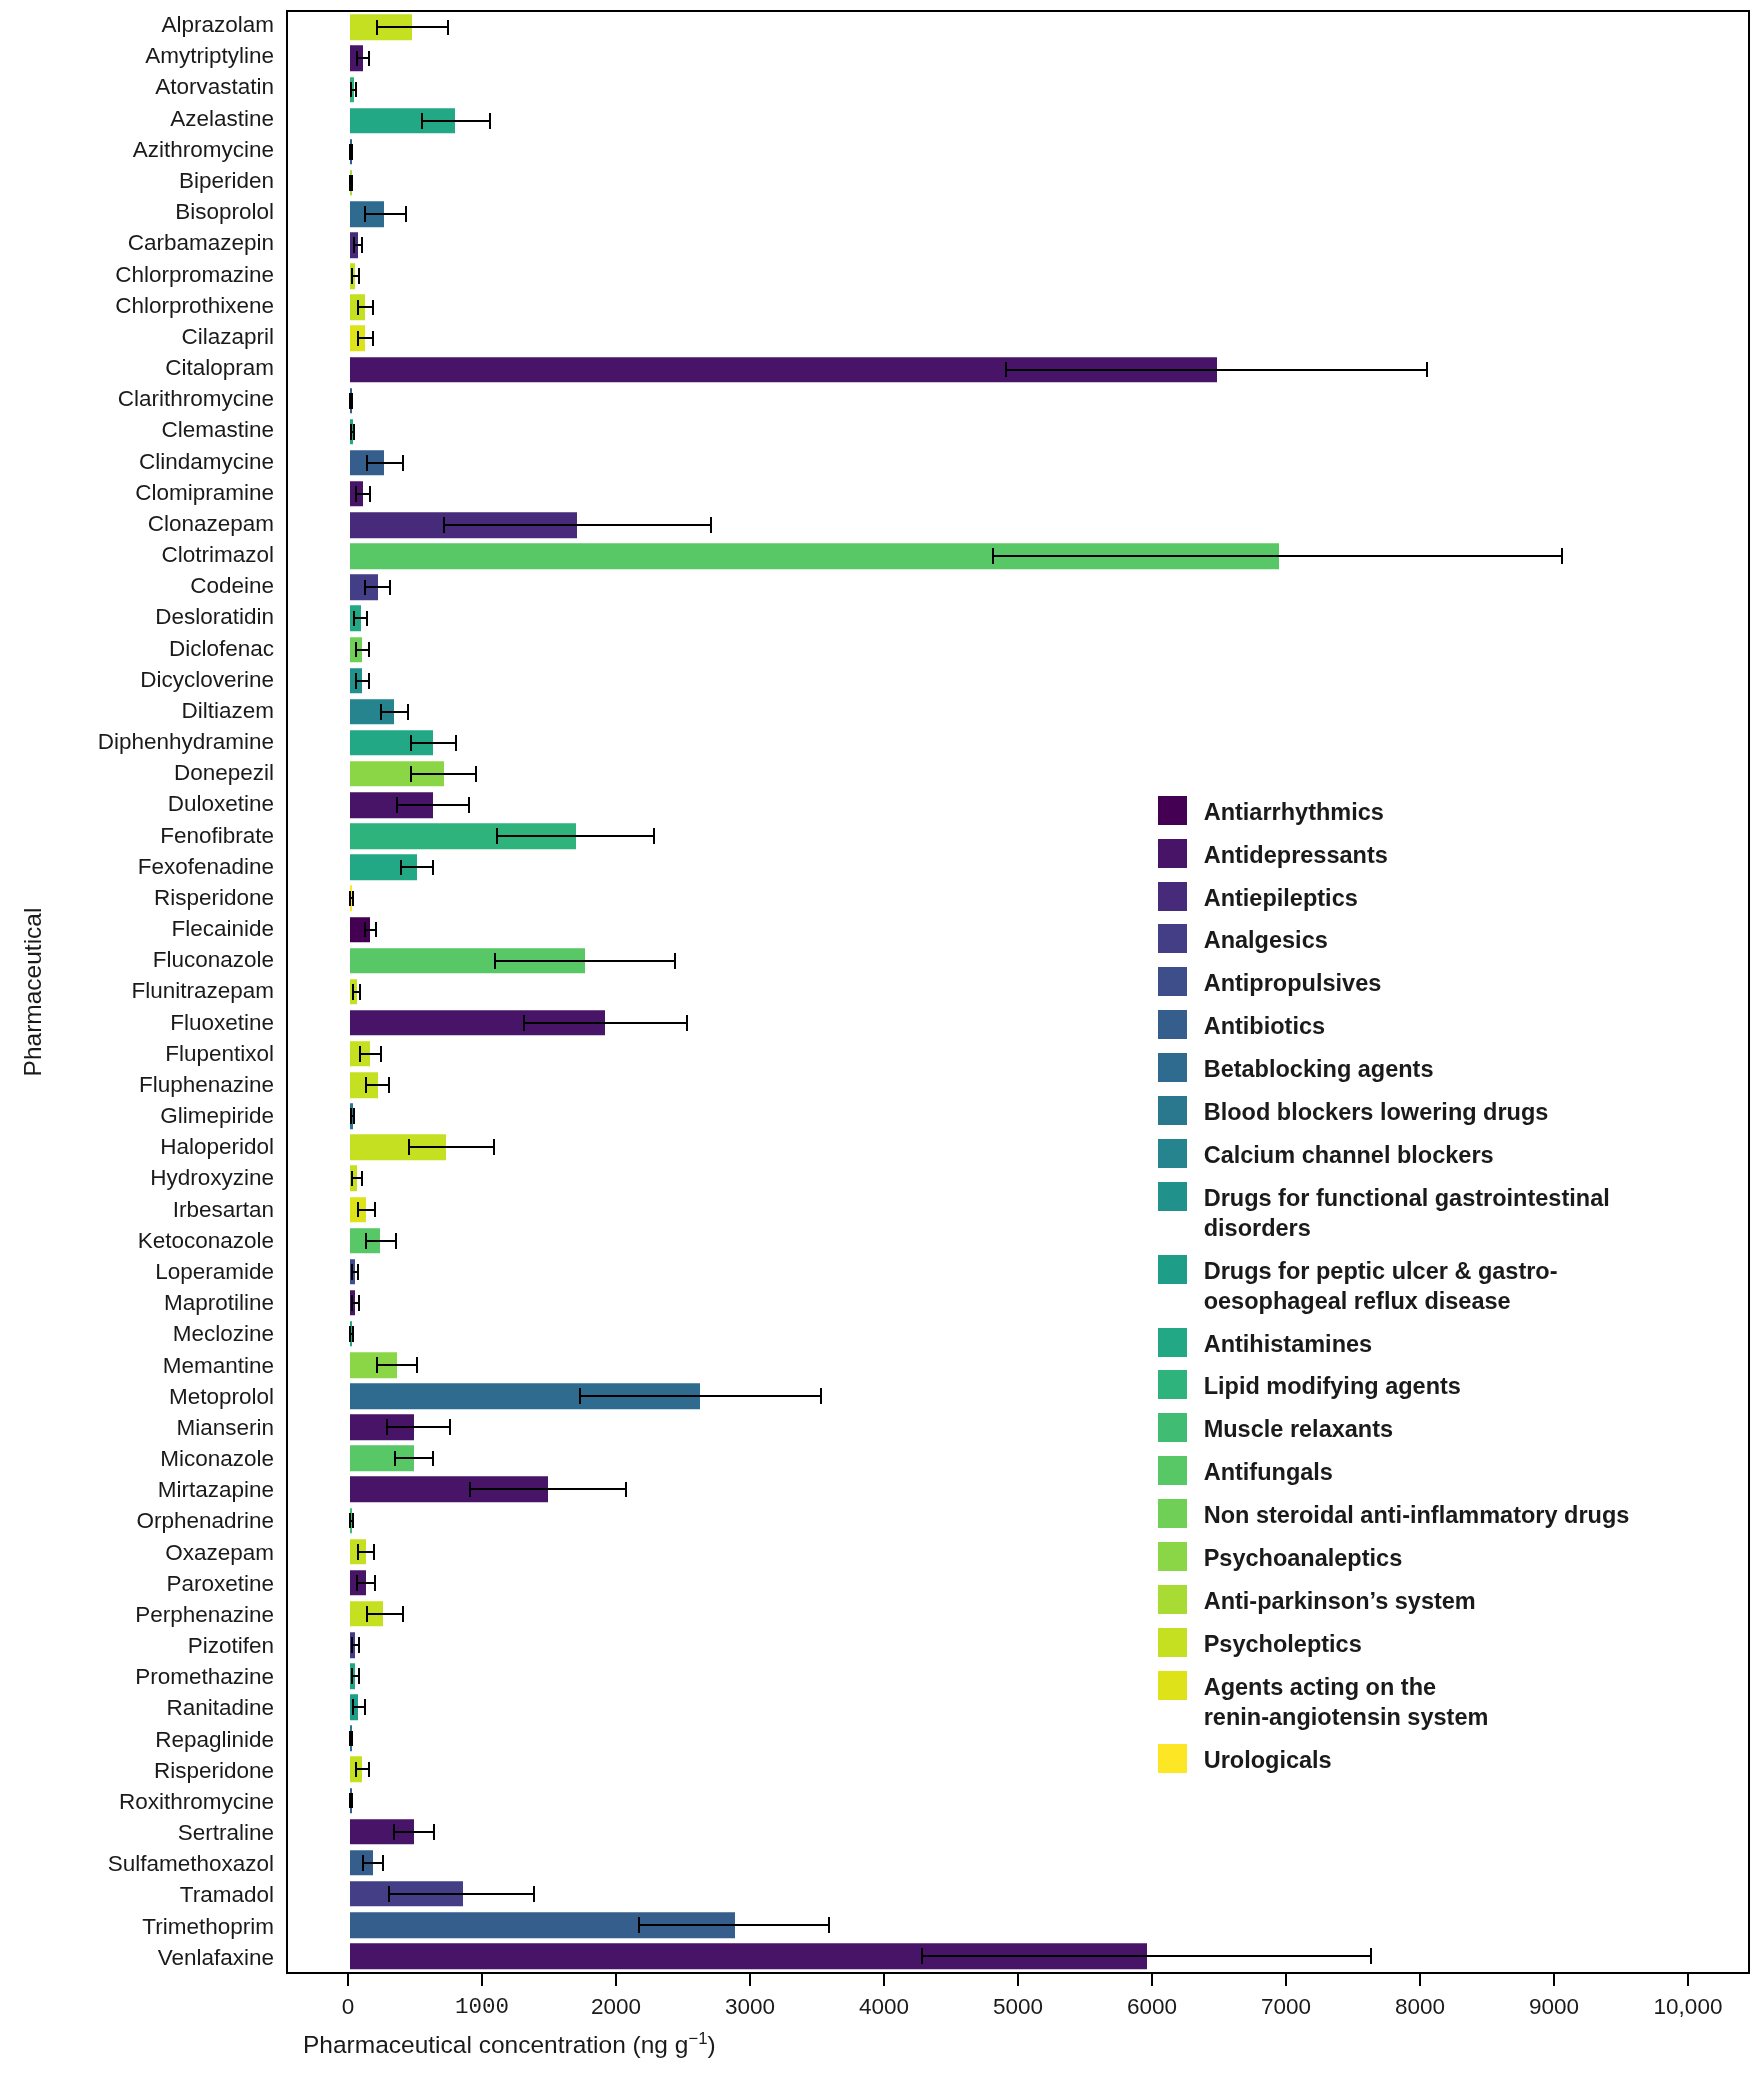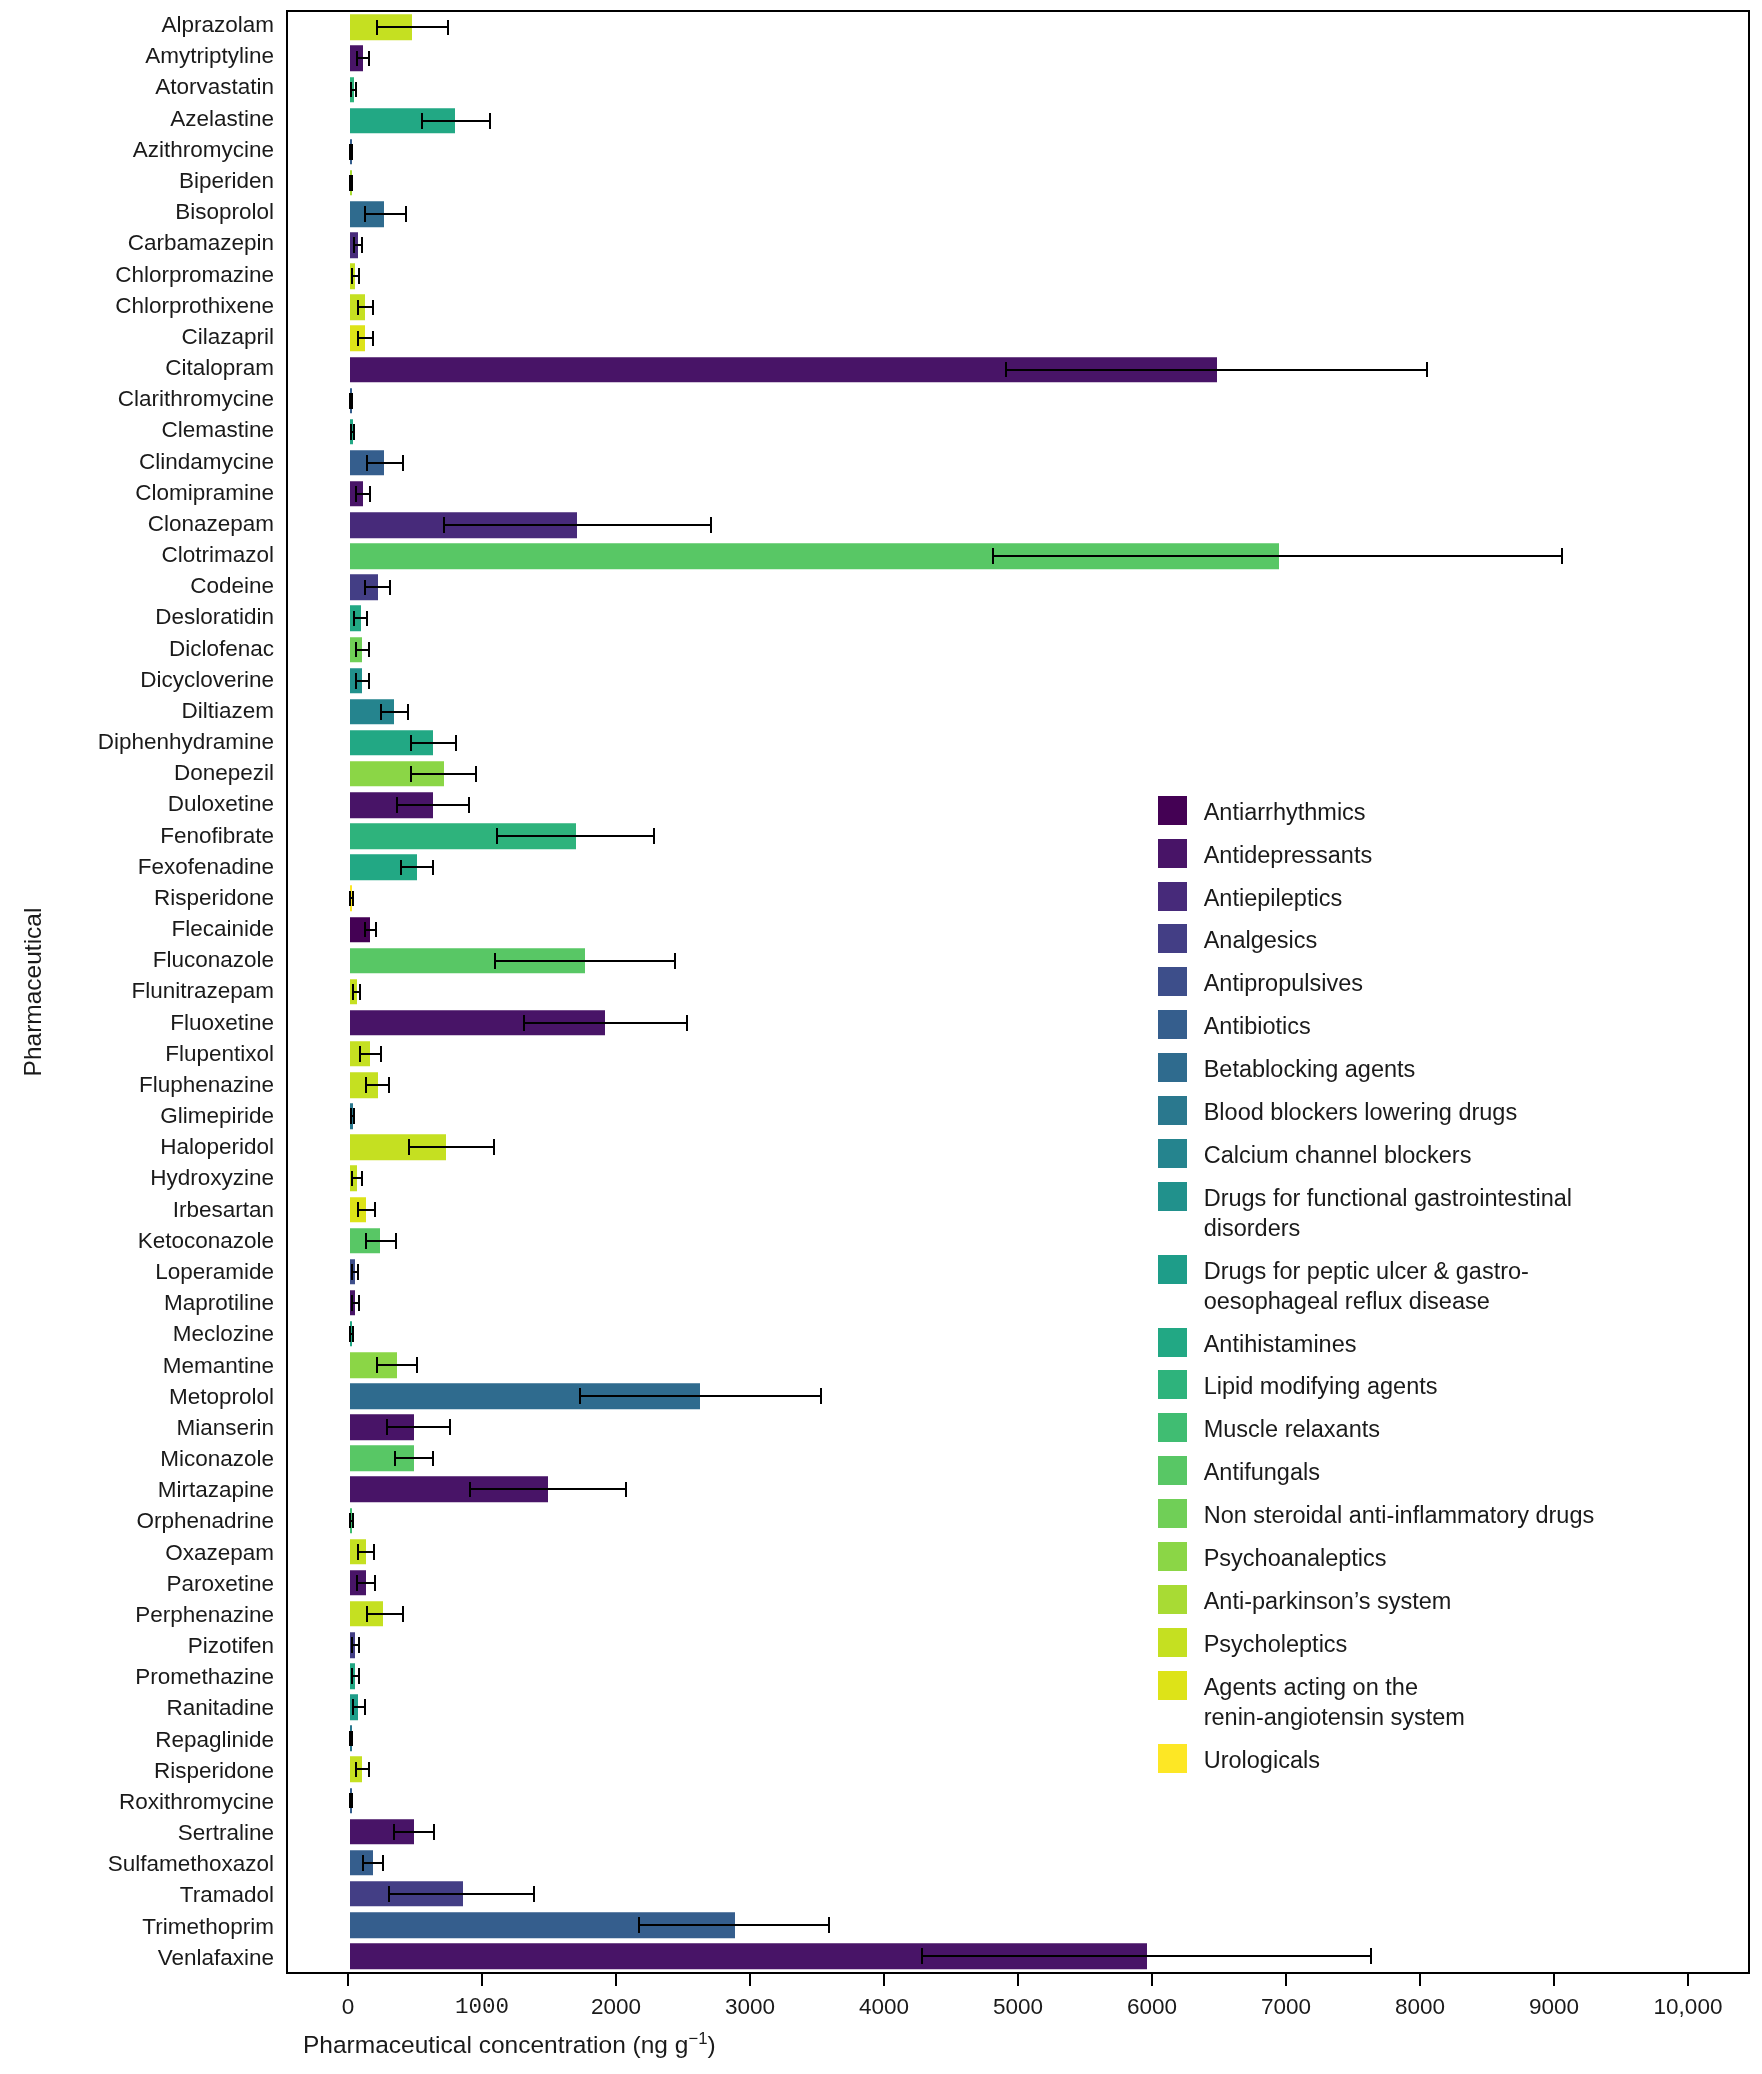--- a/index.html
+++ b/index.html
@@ -54,21 +54,21 @@
   .yaxis-title {
     position: absolute; left: 33px; top: 992px;
     transform: translate(-50%, -50%) rotate(-90deg);
     font-size: 24.5px; white-space: nowrap;
   }
 
   
   .legend { position: absolute; left: 870px; top: 784px; width: 510px; }
   .legend-item { display: flex; align-items: flex-start; margin-bottom: 11.8px; }
   .legend-swatch { width: 29px; height: 29px; flex: 0 0 29px; margin-right: 16.7px; }
-  .legend-label { font-size: 23.5px; line-height: 1.28; white-space: pre-line; padding-top: 1px; }
+  .legend-label { font-size: 23.5px; line-height: 1.28; white-space: pre-line; padding-top: 1px; font-weight: bold; }
 </style>
 </head>
 <body>
 
 <div class="figure">
 
   <div class="yaxis-title">Pharmaceutical</div>
 
   <div class="ylabels">
       <div class="ylabel">Alprazolam</div>

